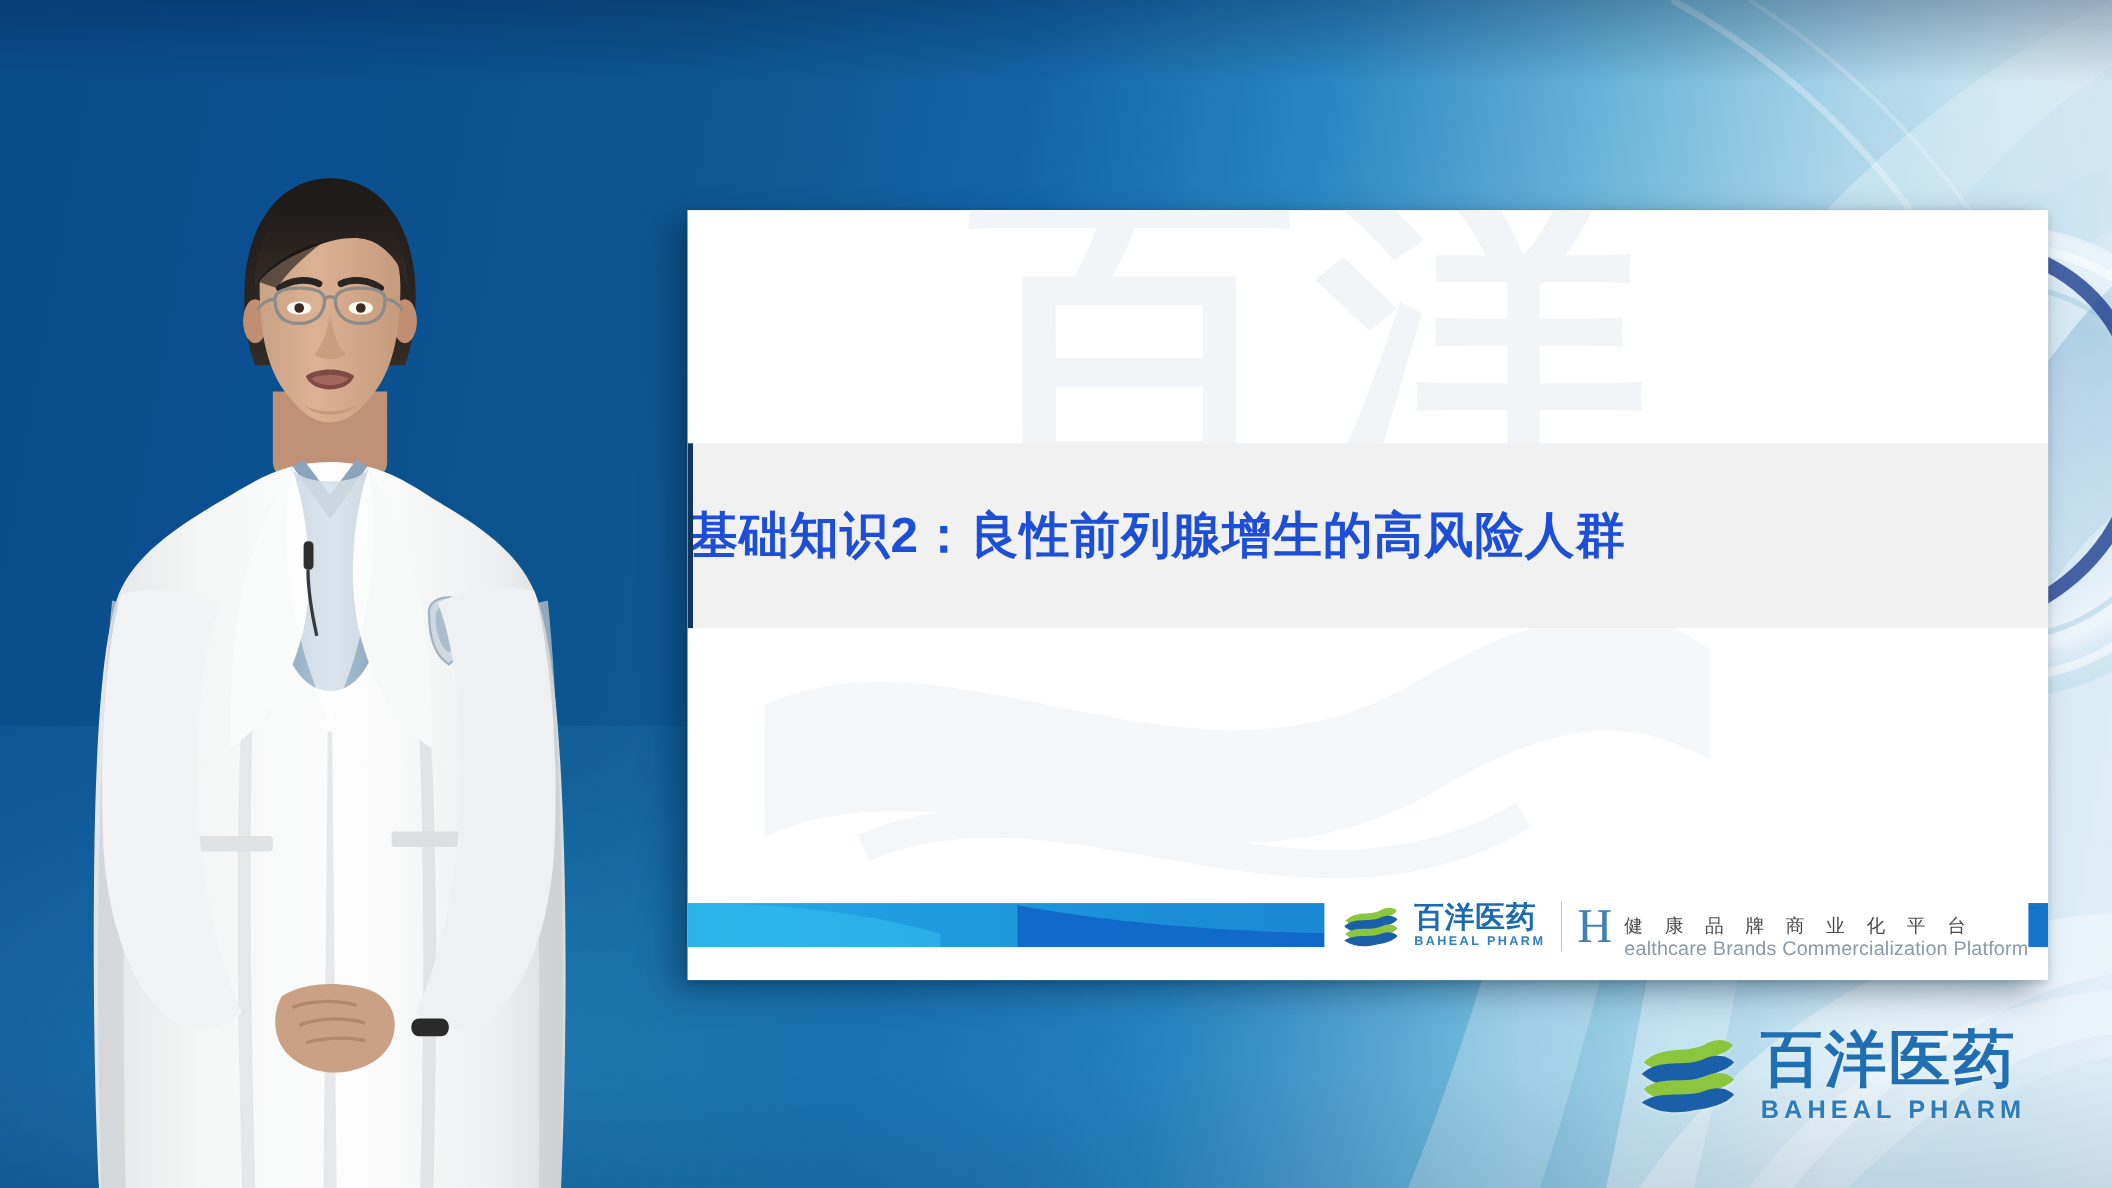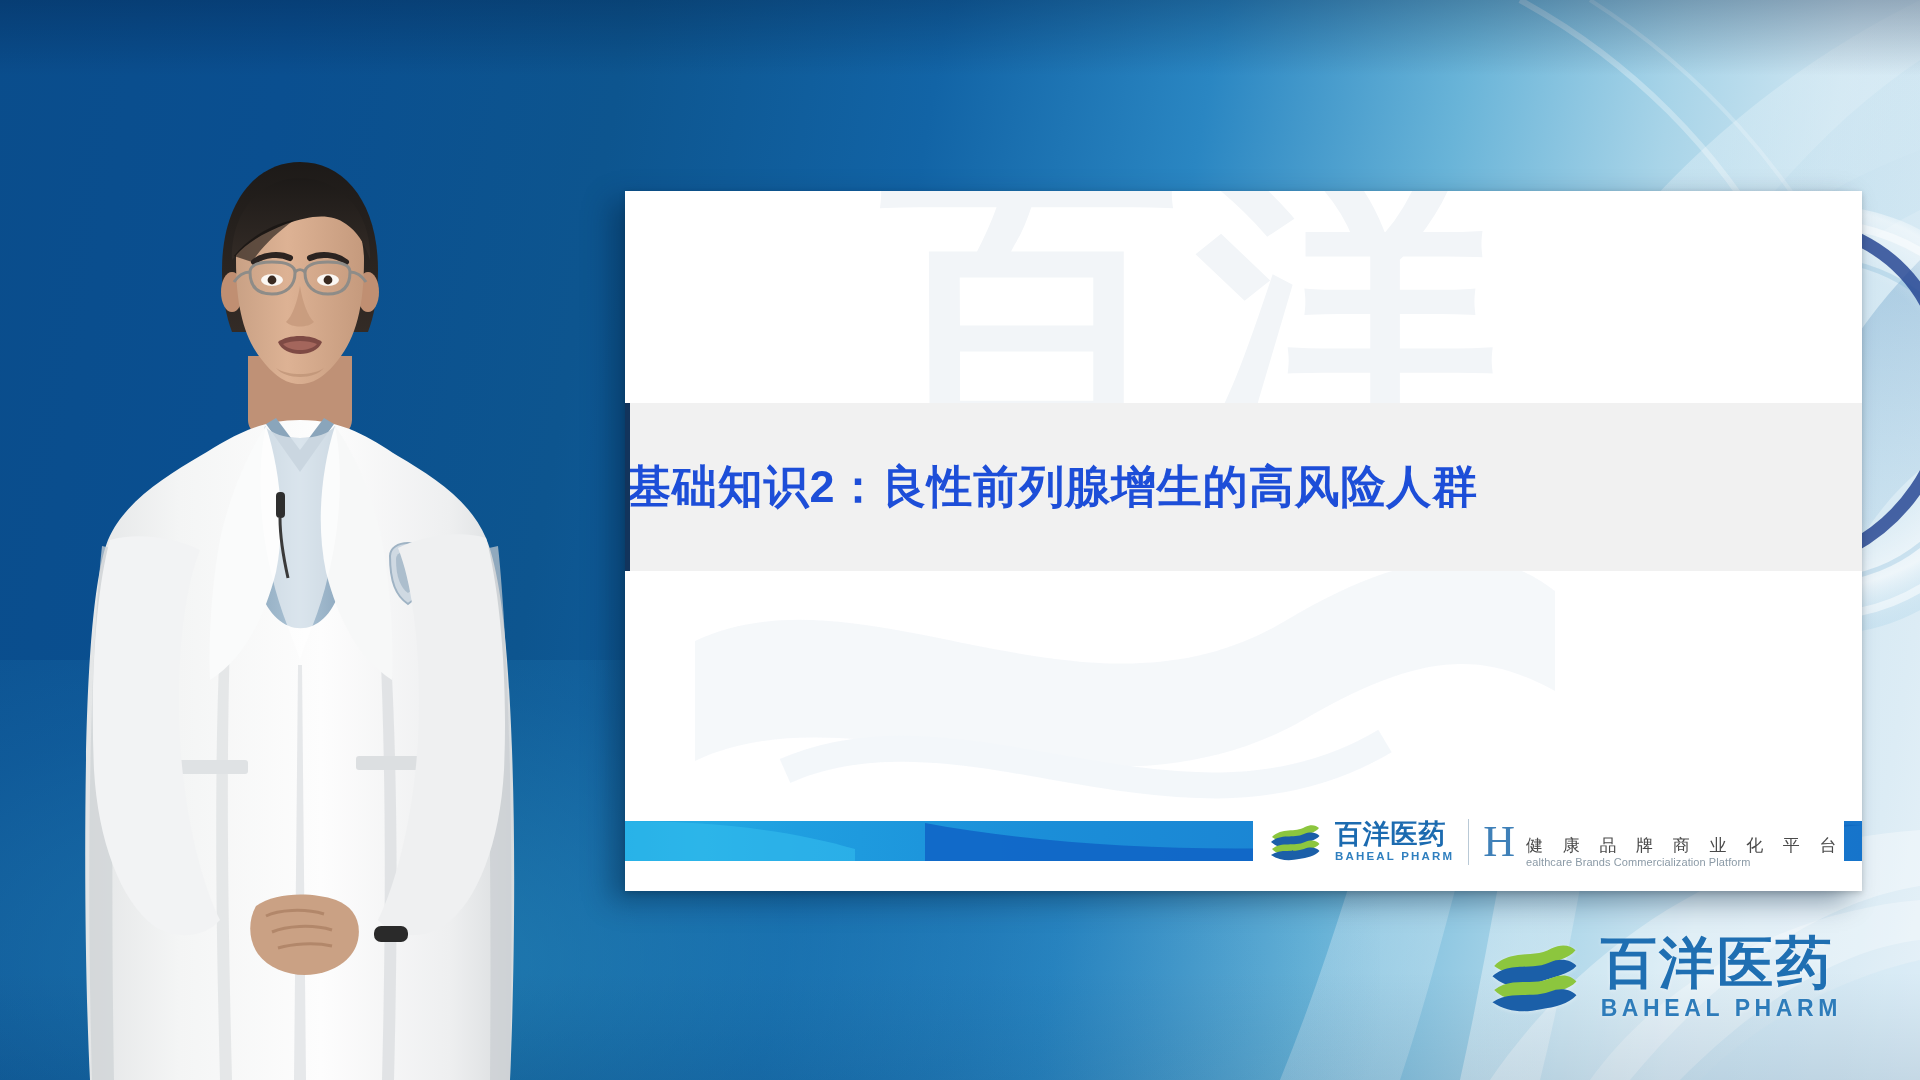--- a/index.html
+++ b/index.html
@@ -137,21 +137,21 @@
 
   .tag-h {
     font-size:44px; font-weight:400; color:#3f80b8;
     line-height:.9; margin-right:-3px; font-family:"Liberation Serif",serif;
   }
   .tag-text { display:flex; flex-direction:column; justify-content:center;margin-top:20px; }
   .tag-cn {
     font-size:17px; color:#4a4a4a; letter-spacing:.44em; line-height:1.25;
   }
   .tag-en {
-    font-size:11px; color:#8b9aa6; letter-spacing:.008em; line-height:1.2;
+    font-size:18px; color:#8b9aa6; letter-spacing:.008em; line-height:1.2;
   }
 
   
   .brand-wm {
     position:absolute; right:78px; bottom:58px;
     display:flex; align-items:center; gap:22px;
     filter:drop-shadow(0 1px 2px rgba(255,255,255,.35));
   }
   .brand-mark { width:90px; height:72px; }
   .brand-mark svg{ width:100%; height:100%; display:block; }

